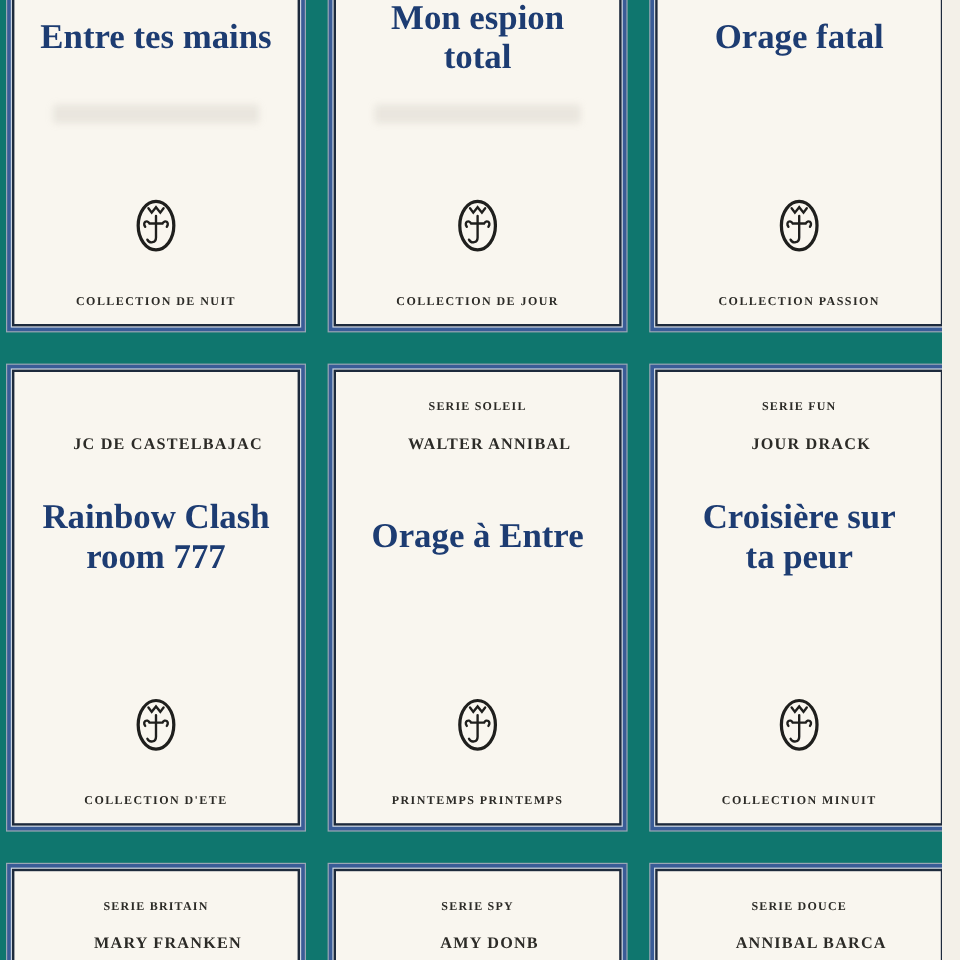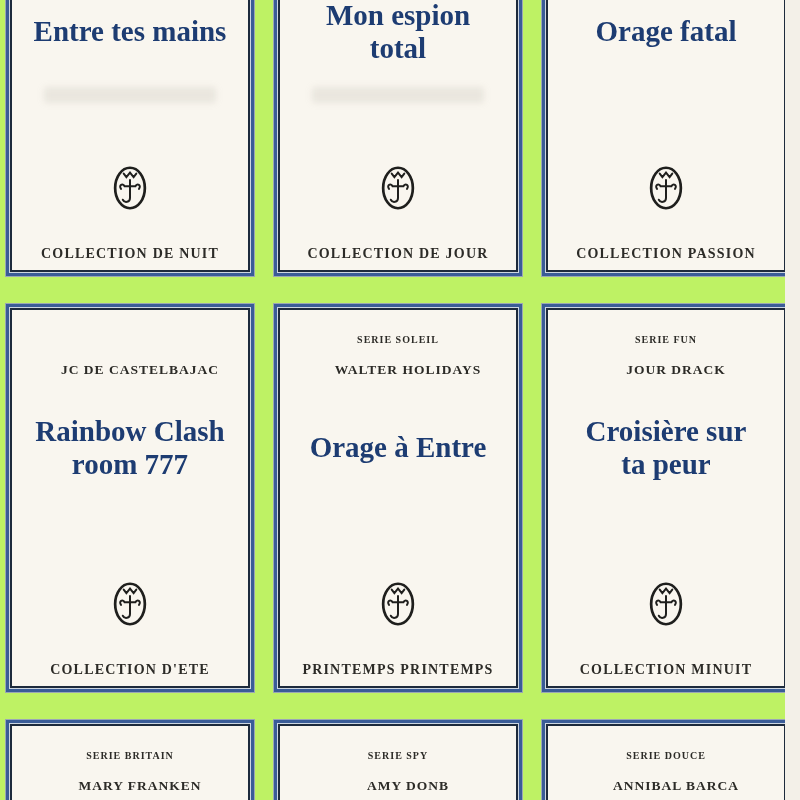--- a/index.html
+++ b/index.html
@@ -9,21 +9,21 @@
     height: 800px;
     overflow: hidden;
     background: #f3f0e8;
     font-family: "Liberation Serif", "DejaVu Serif", serif;
   }
   #stage {
     position: relative;
     width: 785px;
     height: 800px;
     overflow: hidden;
-    background: #bef264;
+    background: #0f766e;
   }
   #grid {
     position: absolute;
     left: 0;
     top: -108px;
     width: 800px;
   }
   .row {
     position: relative;
     width: 800px;
@@ -107,21 +107,21 @@
     display: flex;
     justify-content: center;
   }
   .logo svg { display: block; }
   .collection {
     position: absolute;
     top: 352px;
     left: 0;
     right: 0;
     text-align: center;
-    font-size: 14px;
+    font-size: 10px;
     font-weight: 700;
     letter-spacing: 1.2px;
     color: #2c2b27;
   }
 </style>
 </head>
 <body>
 
 <div id="stage">
   <div id="grid">
@@ -192,21 +192,21 @@
             <path d="M13,10 L16,14 L20,9 L24,14 L27,10" stroke-width="2.2"></path>
             <path d="M20,17 L20,37 C20,42 14,43 12,39" stroke-width="2.2"></path>
             <path d="M10,27 C7,23 12,20 14,24 L26,24 C28,20 33,23 30,27" stroke-width="2.2"></path>
           </svg>
         </div>
         <div class="collection">COLLECTION D'ETE</div>
       </article>
 
       <article class="cover c2">
         <div class="series">SERIE SOLEIL</div>
-        <div class="author">WALTER HOLIDAYS</div>
+        <div class="author">WALTER ANNIBAL</div>
         <div class="titlebox">
           <h2 class="title">Orage à Entre</h2>
         </div>
         <div class="logo">
           <svg width="36" height="48" viewBox="0 0 40 52" fill="none" stroke="#1f1f1d" stroke-linecap="round">
             <ellipse cx="20" cy="26" rx="16.5" ry="22.5" stroke-width="3"></ellipse>
             <path d="M13,10 L16,14 L20,9 L24,14 L27,10" stroke-width="2.2"></path>
             <path d="M20,17 L20,37 C20,42 14,43 12,39" stroke-width="2.2"></path>
             <path d="M10,27 C7,23 12,20 14,24 L26,24 C28,20 33,23 30,27" stroke-width="2.2"></path>
           </svg>

